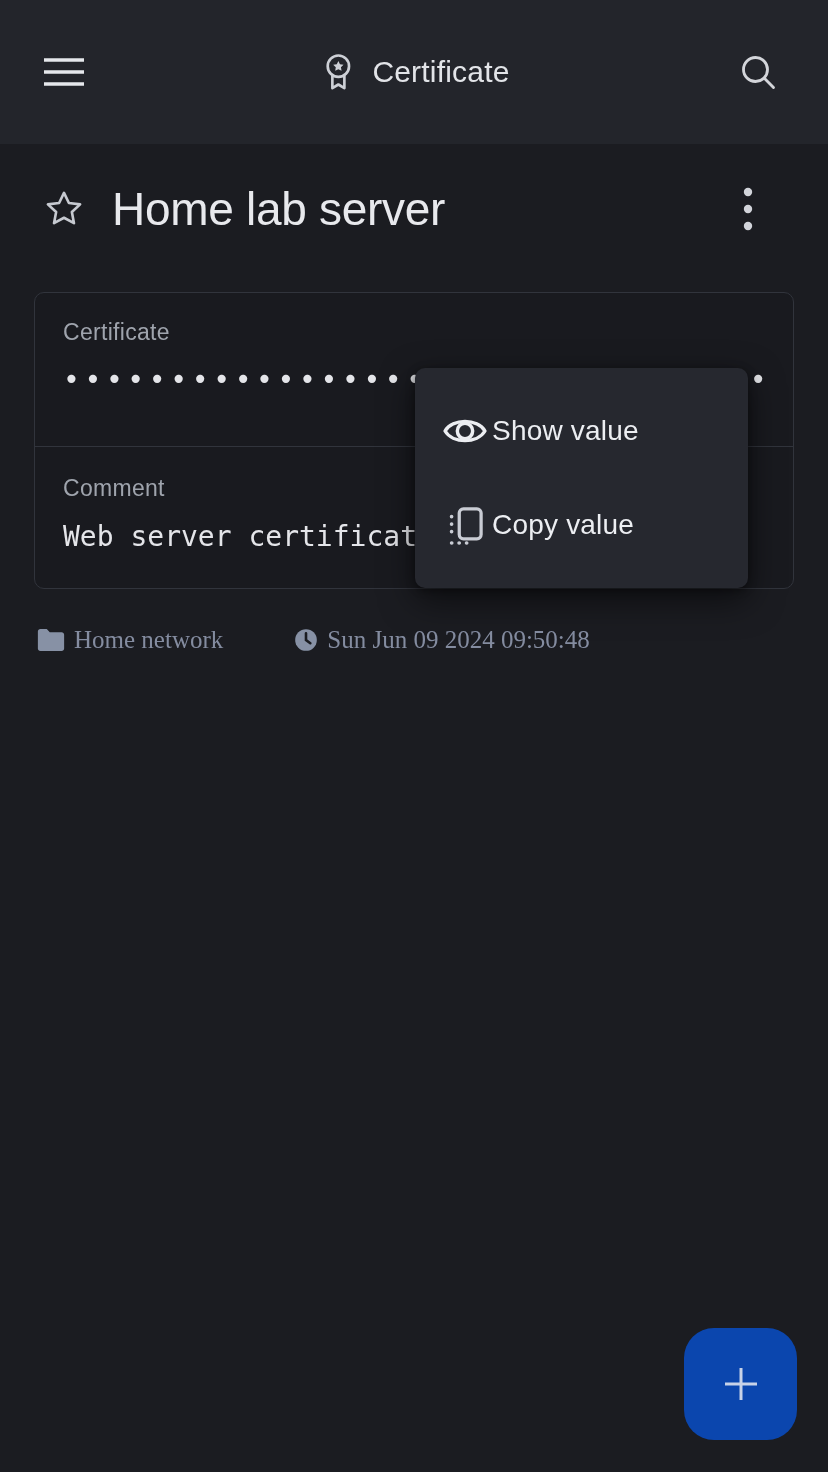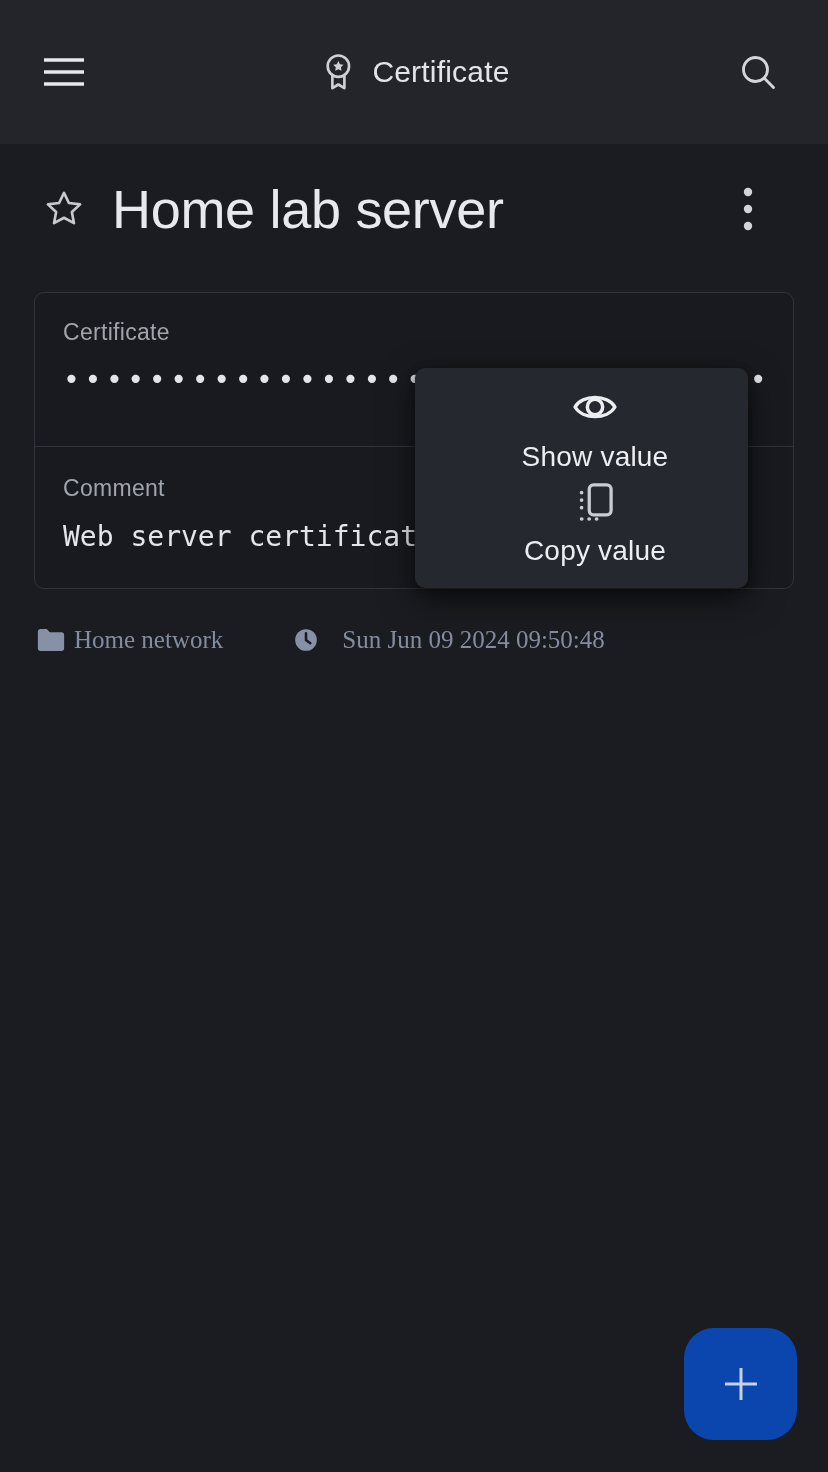--- a/index.html
+++ b/index.html
@@ -34,21 +34,21 @@
     position:absolute; top:180px; left:0; width:828px; height:58px;
     display:flex; align-items:center;
   }
   .fav-btn {
     position:absolute; left:42px; top:50%; transform:translateY(-50%);
     width:44px; height:44px; display:flex; align-items:center; justify-content:center;
     background:none; border:none; cursor:pointer;
   }
   .entry-title {
     position:absolute; left:112px; top:50%; transform:translateY(-50%);
-    color:#e8e9ed; font-size:54px; font-weight:400; letter-spacing:-.3px; white-space:nowrap;
+    color:#e8e9ed; font-size:46px; font-weight:400; letter-spacing:-.3px; white-space:nowrap;
   }
   .overflow-btn {
     position:absolute; right:58px; top:50%; transform:translateY(-50%);
     width:44px; height:48px; display:flex; align-items:center; justify-content:center;
     background:none; border:none; cursor:pointer;
   }
   
   .card {
     position:absolute; left:34px; top:292px; width:760px; height:297px;
     border:1px solid #31343c; border-radius:10px; background:#191a1f; overflow:hidden;
@@ -70,32 +70,31 @@
     white-space:nowrap;
   }
   
   .meta-row {
     position:absolute; left:36px; top:620px; width:760px; height:40px;
     display:flex; align-items:center;
     font-family:Liberation Serif, serif; font-size:25px; color:#848ca0;
     white-space:nowrap;
   }
   .meta-group { display:flex; align-items:center; gap:8px; }
-  .meta-time  { display:flex; align-items:center; gap:23px; margin-left:70px;text-align:right; }
+  .meta-time  { display:flex; align-items:center; gap:8px; margin-left:70px;text-align:right; }
   
   .popup {
     position:absolute; left:415px; top:368px; width:333px; height:220px;
     background:#26282f; border-radius:10px; padding:16px 0;
     box-shadow:0 12px 34px rgba(0,0,0,.55), 0 2px 8px rgba(0,0,0,.4);
     z-index:5;
   }
   .popup-item {
-    height:94px; display:flex; align-items:center; padding-left:27px; gap:11px;
+    height:94px; display:flex; align-items:center; padding-left:27px; gap:4px;
     cursor:pointer;
-    flex-direction:column;
   }
   .popup-item-label { color:#eceef2; font-size:28px; font-weight:500; letter-spacing:.2px; }
   
   .fab {
     position:absolute; left:684px; top:1328px; width:113px; height:112px;
     background:#0b46ae; border:none; border-radius:30px; cursor:pointer;
     display:flex; align-items:center; justify-content:center;
   }
   svg { display:block; }
 </style>

